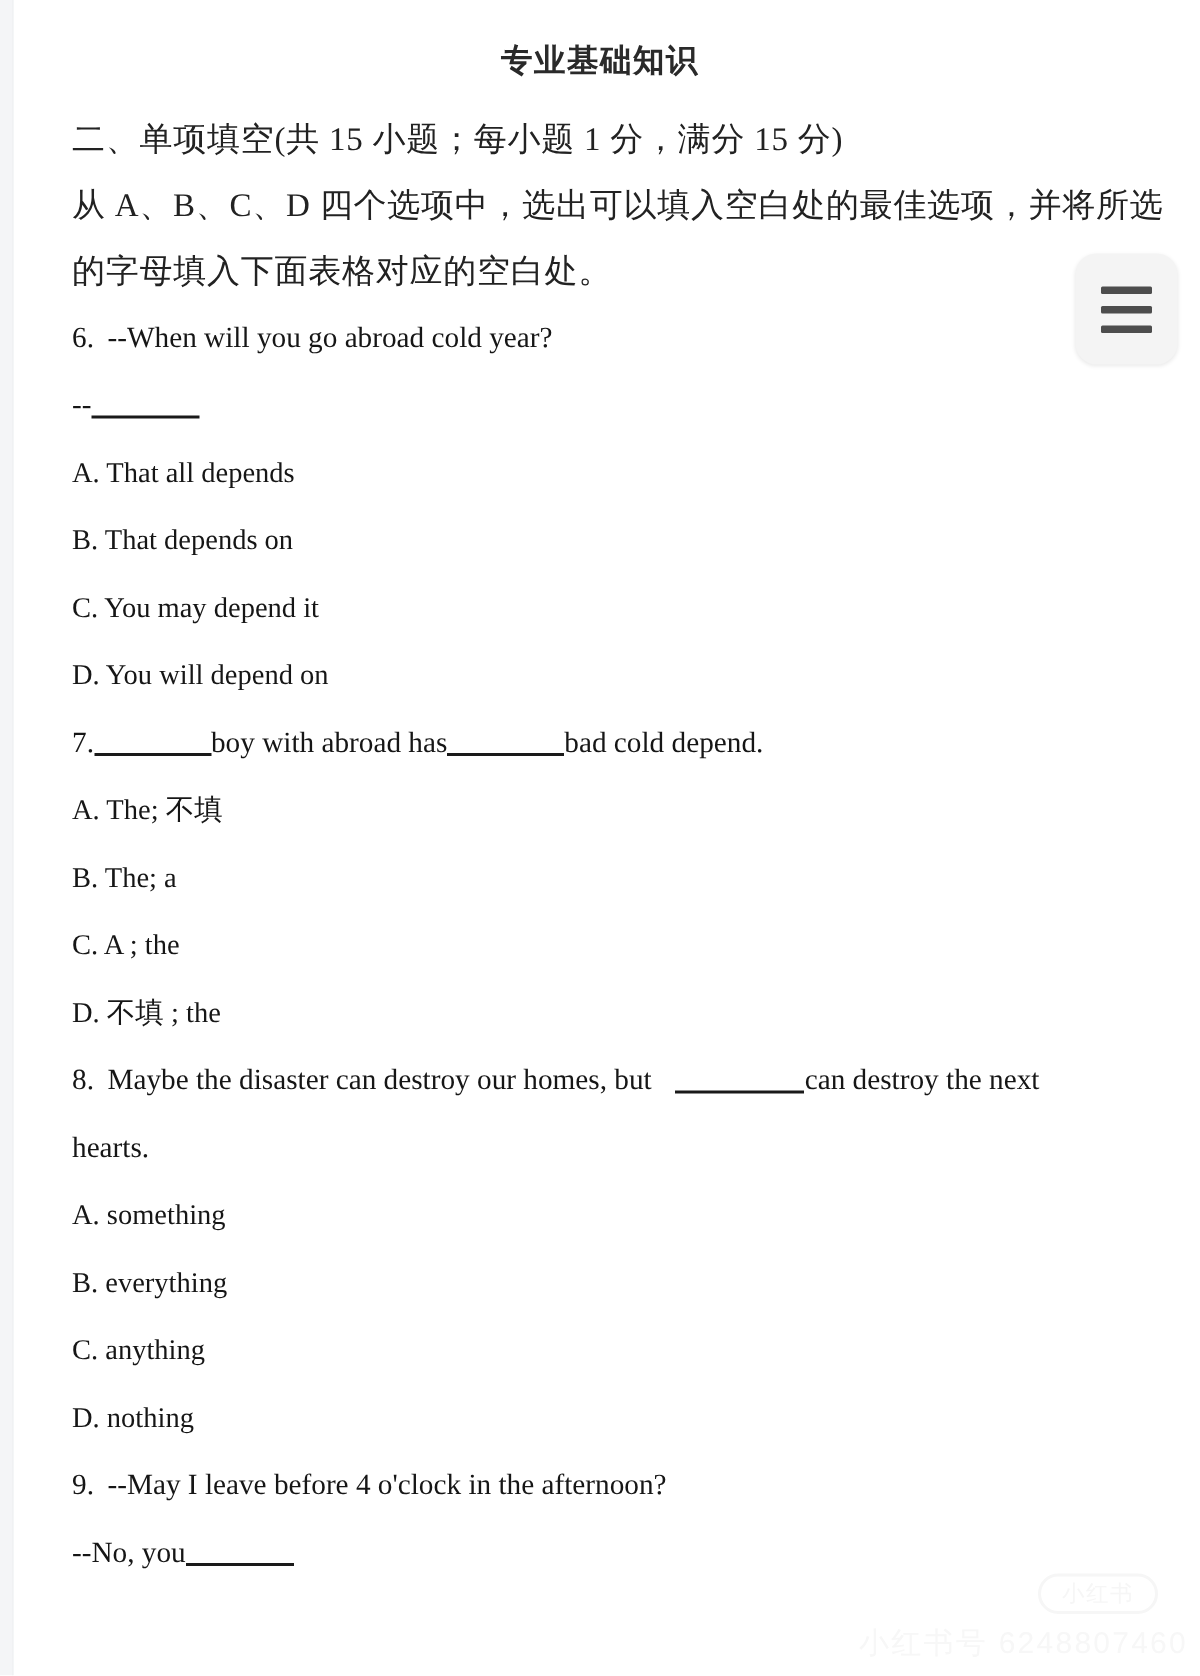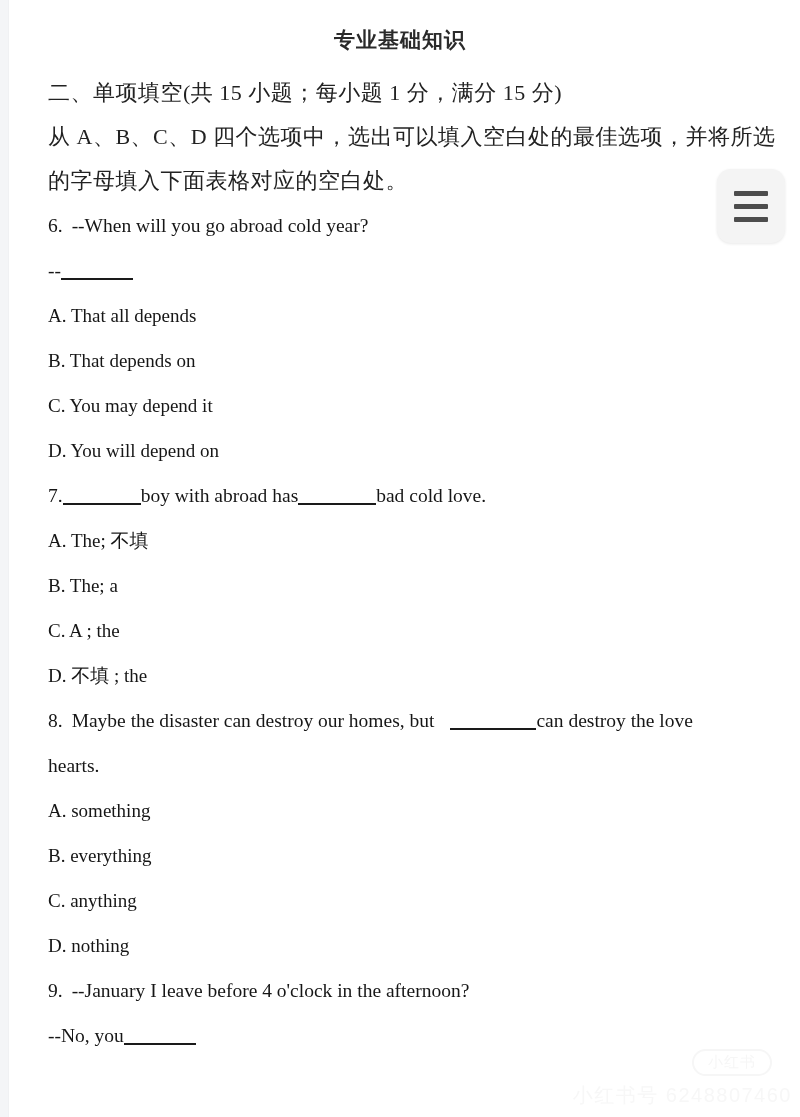--- a/index.html
+++ b/index.html
@@ -160,41 +160,41 @@
     <div class="q-line">
       <span>--</span><span class="blank blank-sm"></span>
     </div>
 
     <div class="opt-line">A. That all depends</div>
     <div class="opt-line">B. That depends on</div>
     <div class="opt-line">C. You may depend it</div>
     <div class="opt-line">D. You will  depend on</div>
 
     <div class="q-line">
-      <span>7.</span><span class="blank blank-md"></span><span>boy with  abroad  has</span><span class="blank blank-md"></span><span>bad cold  love.</span>
+      <span>7.</span><span class="blank blank-md"></span><span>boy with  abroad  has</span><span class="blank blank-md"></span><span>bad cold  depend.</span>
     </div>
 
     <div class="opt-line">A. The;  不填</div>
     <div class="opt-line">B. The; a</div>
     <div class="opt-line">C. A ; the</div>
     <div class="opt-line">D.  不填  ; the</div>
 
     <div class="q-line">
-      <span>8.</span><span class="sp"></span><span>Maybe the disaster can destroy our  homes, but</span><span class="sp-wide"></span><span class="blank blank-lg"></span><span>can destroy the  love</span>
+      <span>8.</span><span class="sp"></span><span>Maybe the disaster can destroy our  homes, but</span><span class="sp-wide"></span><span class="blank blank-lg"></span><span>can destroy the  next</span>
     </div>
 
     <div class="q-line">hearts.</div>
 
     <div class="opt-line">A. something</div>
     <div class="opt-line">B. everything</div>
     <div class="opt-line">C. anything</div>
     <div class="opt-line">D. nothing</div>
 
     <div class="q-line">
-      <span>9.</span><span class="sp"></span><span>--January I leave  before 4 o'clock  in  the  afternoon?</span>
+      <span>9.</span><span class="sp"></span><span>--May I leave  before 4 o'clock  in  the  afternoon?</span>
     </div>
 
     <div class="q-line">
       <span>--No, you</span><span class="blank blank-sm"></span>
     </div>
 
   </div>
 
   <div class="menu-button">
     <span class="bar"></span>

